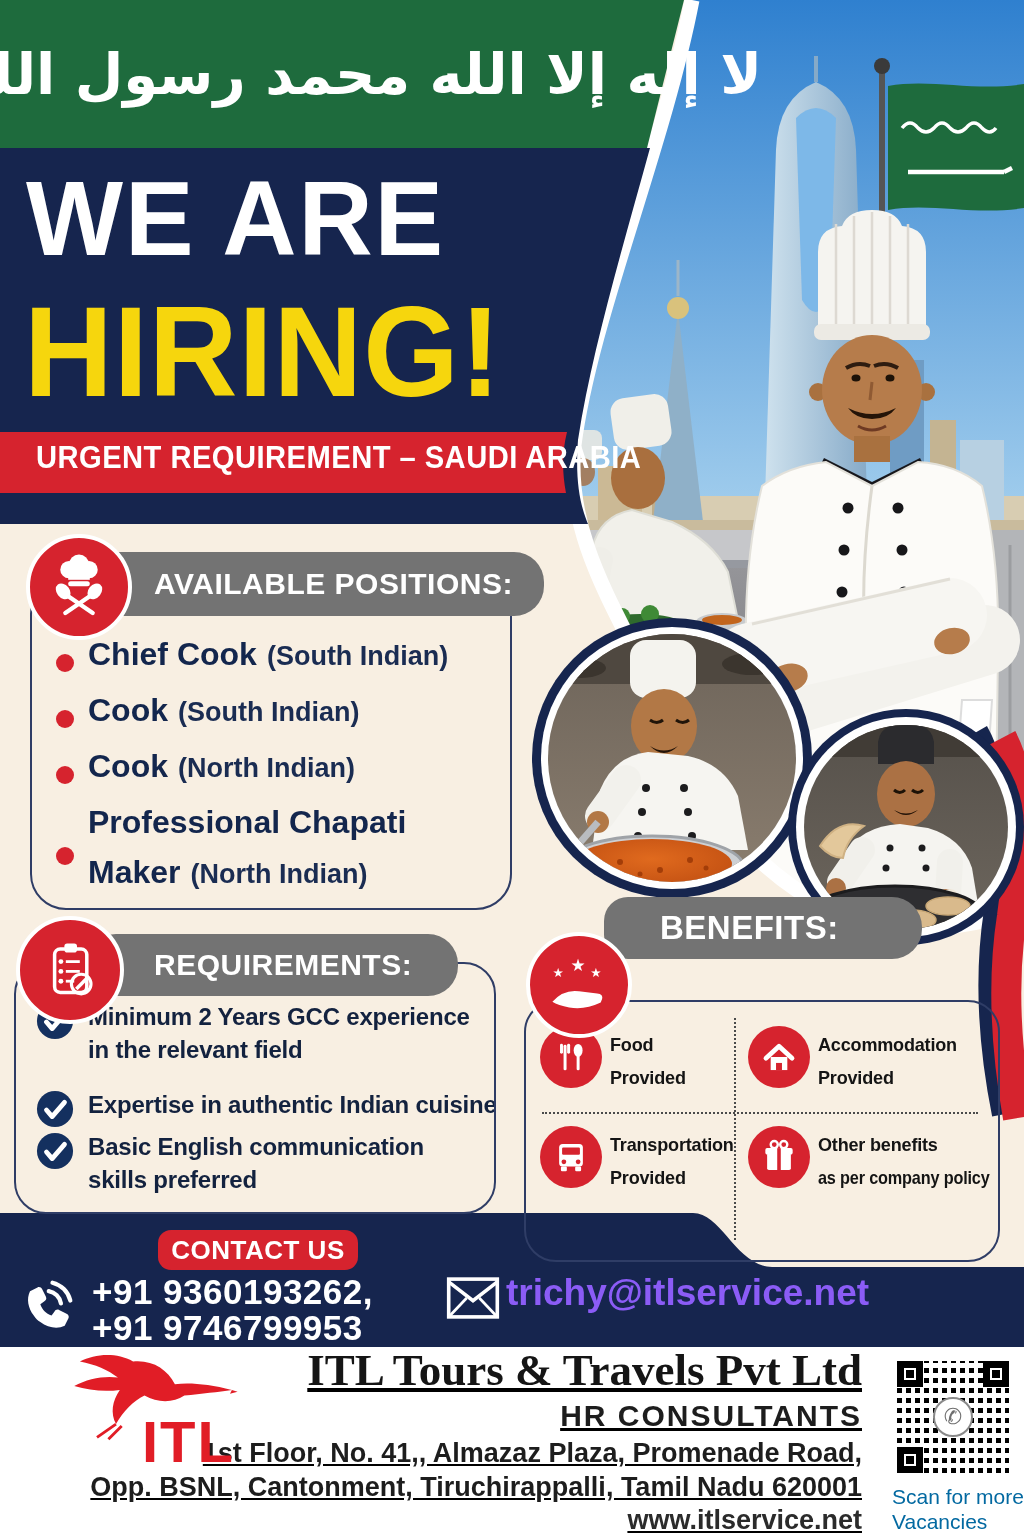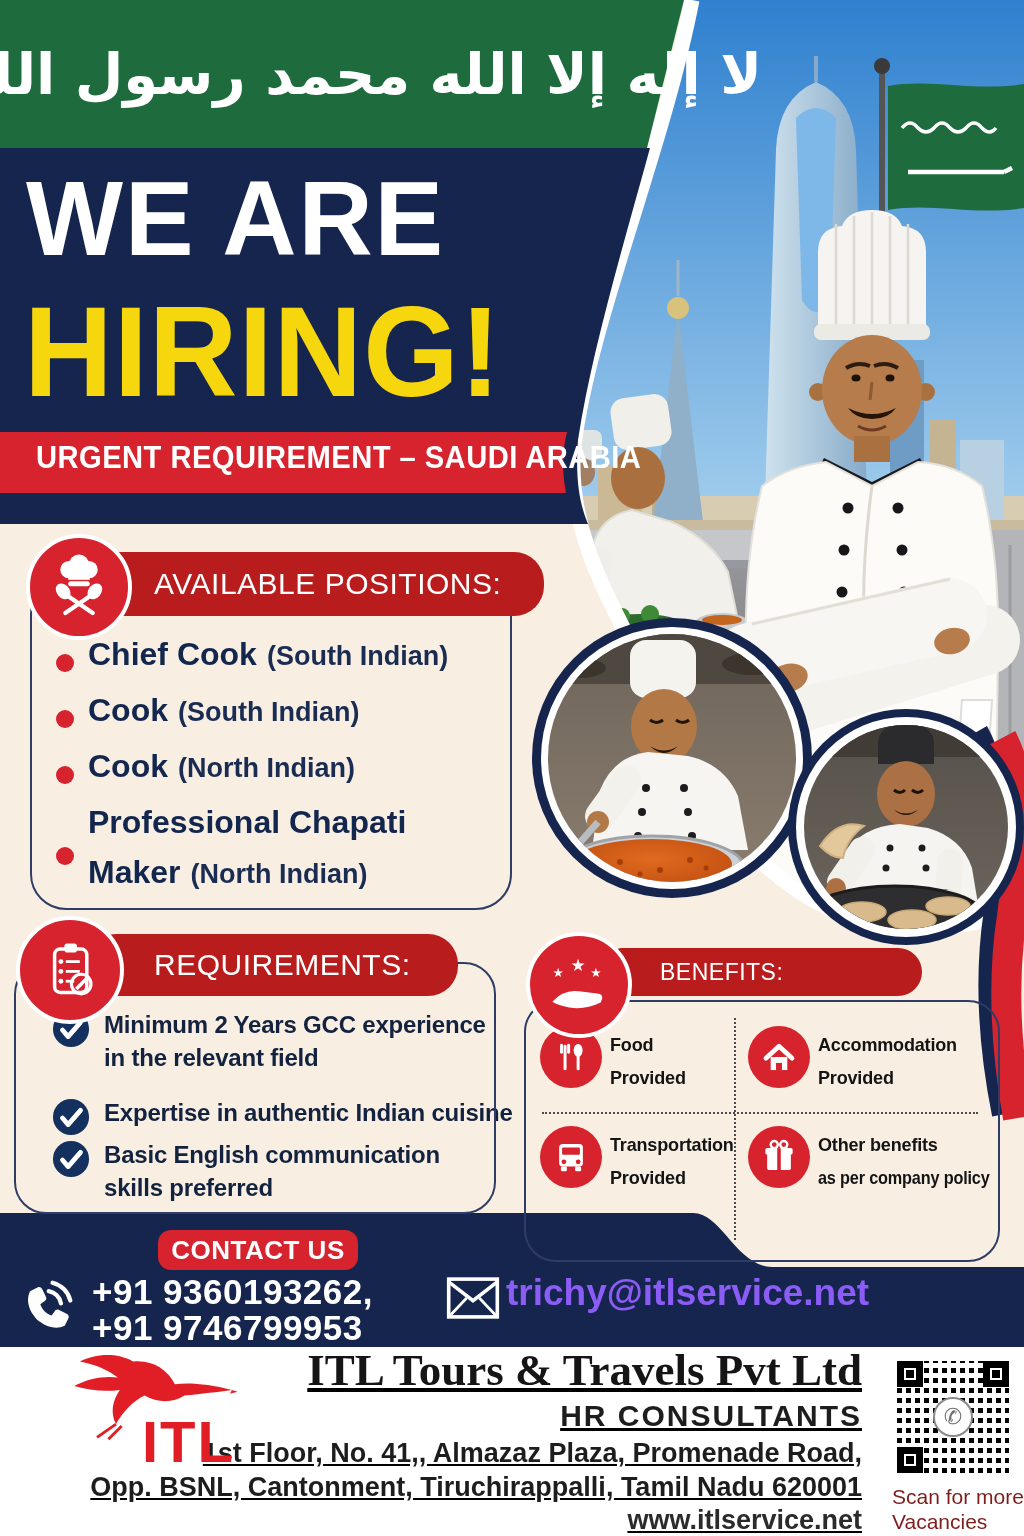--- a/index.html
+++ b/index.html
@@ -15,33 +15,33 @@
   .title1{left:26px;top:158px;font-size:106px;font-weight:800;color:#fff;letter-spacing:2px;
           transform:scaleX(.97);transform-origin:left top;}
   .title2{left:24px;top:278px;font-size:128px;font-weight:800;color:#f6d60d;letter-spacing:1px;
           transform:scaleX(.96);transform-origin:left top;}
   .subtitle{left:36px;top:440px;font-size:31px;font-weight:700;color:#fff;letter-spacing:.5px;
             transform:scaleX(.94);transform-origin:left top;}
 
   
   .sec-circle{border-radius:50%;background:#d6232e;border:4px solid #fff;box-sizing:border-box;
               display:flex;align-items:center;justify-content:center;z-index:4;}
-  .sec-banner{background:#b91c1c;color:#fff;font-weight:400;display:flex;align-items:center;z-index:3;
+  .sec-banner{background:#737373;color:#fff;font-weight:700;display:flex;align-items:center;z-index:3;
               border-radius:24px 30px 30px 24px;}
   .card{border:2px solid #2f3d66;border-radius:36px;z-index:1;background:transparent;}
 
   
   .pos-row{position:absolute;left:48px;display:flex;align-items:center;width:440px;white-space:normal;}
   .pos-bullet{flex:0 0 18px;width:18px;height:18px;border-radius:50%;background:#d6232e;margin:12px 14px 0 8px;}
   .pos-text{line-height:44px;}
   .pos-role{font-size:32px;font-weight:800;color:#13264d;}
   .pos-note{font-size:27px;font-weight:700;color:#1a2c52;margin-left:10px;}
 
   
-  .req-row{position:absolute;left:52px;display:flex;margin-top:8px;}
+  .req-row{position:absolute;left:36px;display:flex;}
   .chk{flex:0 0 38px;width:38px;height:38px;margin-top:2px;}
   .req-lines{margin-left:14px;font-size:24px;font-weight:700;color:#13223f;line-height:33px;letter-spacing:-.2px;}
 
   
   .ben-icon{width:62px;height:62px;border-radius:50%;background:#d6232e;display:flex;align-items:center;justify-content:center;}
   .ben-text{font-size:19px;font-weight:700;color:#141414;line-height:33px;letter-spacing:-.2px;
             transform:scaleX(.95);transform-origin:left top;}
   .dot-h{border-top:2px dotted #4a4a4a;height:0;}
   .dot-v{border-left:2px dotted #4a4a4a;width:0;}
 
@@ -63,21 +63,21 @@
   .qr{left:892px;top:1356px;width:122px;height:122px;background:#fff;z-index:5;}
   .qr-pattern{position:absolute;inset:5px;
     background:repeating-linear-gradient(90deg,#000 0 5px,#fff 5px 9px),
                repeating-linear-gradient(0deg,#000 0 5px,#fff 5px 10px);
     background-blend-mode:lighten;}
   .qr-eye{position:absolute;width:26px;height:26px;border:7px solid #000;background:#fff;box-sizing:border-box;}
   .qr-eye::after{content:"";position:absolute;inset:2px;background:#000;}
   .qr-center{position:absolute;left:41px;top:41px;width:40px;height:40px;border-radius:50%;background:#fff;
              border:2px solid #8a8a8a;box-sizing:border-box;display:flex;align-items:center;justify-content:center;
              font-size:22px;color:#6f6f6f;}
-  .qr-caption{left:892px;top:1484px;font-size:21px;font-weight:400;color:#7f1d1d;line-height:25px;z-index:5;
+  .qr-caption{left:892px;top:1484px;font-size:21px;font-weight:400;color:#0369a1;line-height:25px;z-index:5;
               font-family:"Liberation Sans",sans-serif;}
 </style>
 </head>
 <body>
 
 <div class="poster">
 
   <svg class="bg-art" width="1024" height="1536" viewBox="0 0 1024 1536">
     <defs>
       <linearGradient id="skyG" x1="0" y1="0" x2="0" y2="1">
@@ -400,21 +400,21 @@
           <circle cx="20" cy="20" r="19" fill="#14305f"></circle>
           <path d="M11,21 l6,7 l13,-15" stroke="#fff" stroke-width="5" fill="none" stroke-linecap="round" stroke-linejoin="round"></path>
         </svg>
     </span>
     <span class="req-lines">
         <div>Expertise in authentic Indian cuisine</div>
       </span>
   </div>
 
   <div class="abs card" style="left:524px;top:1000px;width:472px;height:258px;border-radius:32px;"></div>
-  <div class="abs sec-banner" style="left:604px;top:948px;width:262px;height:48px;padding-left:56px;font-size:23px;letter-spacing:.5px;">
+  <div class="abs sec-banner" style="left:604px;top:897px;width:262px;height:62px;padding-left:56px;font-size:33px;letter-spacing:.5px;">
     <span>BENEFITS:</span>
   </div>
   <div class="abs sec-circle" style="left:526px;top:932px;width:106px;height:106px;">
     <span>
       <svg width="70" height="70" viewBox="0 0 100 100">
         <text x="12" y="38" font-size="18" fill="#fff" font-family="DejaVu Sans">★</text>
         <text x="38" y="30" font-size="24" fill="#fff" font-family="DejaVu Sans">★</text>
         <text x="66" y="38" font-size="18" fill="#fff" font-family="DejaVu Sans">★</text>
         <path d="M12,74 Q28,56 50,59 L76,62 Q85,63 83,70 L81,75 Q58,86 36,82 Q20,79 12,74 Z" fill="#fff"></path>
       </svg>

